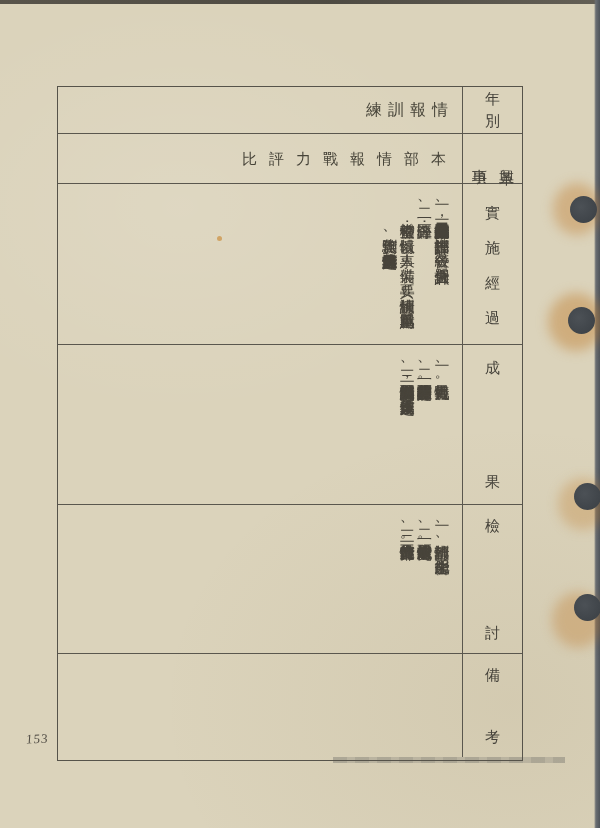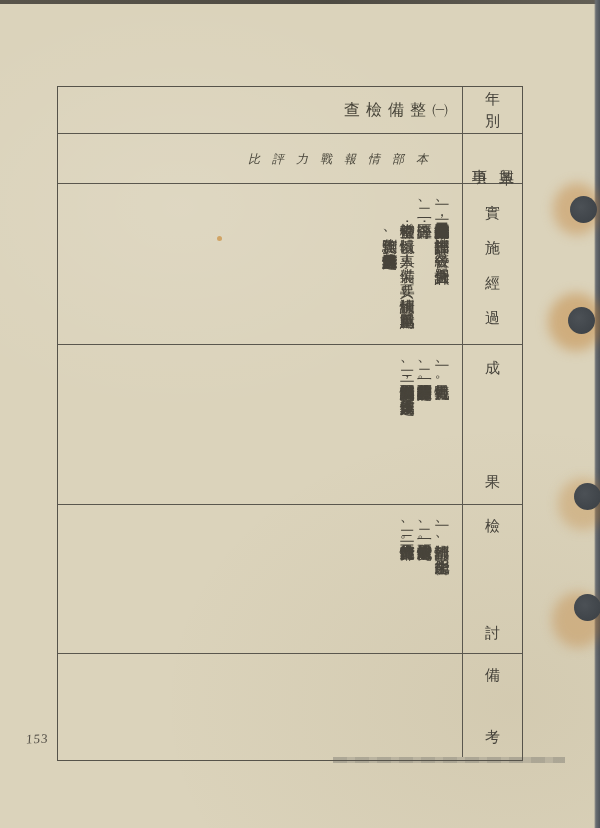--- a/index.html
+++ b/index.html
@@ -35,22 +35,22 @@
     display:flex; align-items:center; font-size:15px; letter-spacing:0; color:#45423a; }
 
   .r1 { height:47px; }  .r2 { height:50px; }
   .r3 { height:161px; } .r4 { height:160px; }
   .r5 { height:149px; } .r6 { height:103px; }
 
   
   .rtl-line { direction:rtl; unicode-bidi:bidi-override; white-space:nowrap; }
   .row1-text { position:absolute; right:8px; top:50%; transform:translateY(-50%);
     font-size:16px; letter-spacing:6px; }
-  .row2-text { position:absolute; right:22px; top:50%; transform:translateY(-50%);
-    font-size:12px; letter-spacing:12px;font-style:italic; }
+  .row2-text { position:absolute; right:4px; top:50%; transform:translateY(-50%);
+    font-size:15px; letter-spacing:12px; }
 
   
   .vflow { position:absolute; top:13px; right:12px; height:128px;
     writing-mode:vertical-rl; font-size:15px; line-height:1.16;
     word-break:break-all; line-break:anywhere; color:#48443b; }
   .vflow p { margin:0; }
   .item       { padding-top:30px; text-indent:-30px; }
   .sub-first  { padding-top:30px; text-indent:-15px; }
   .sub-cont   { padding-top:30px; text-indent:0; }
 
@@ -81,21 +81,21 @@
 
 <div class="hole" style="left:570px; top:196px;"></div>
 <div class="hole" style="left:568px; top:307px;"></div>
 <div class="hole" style="left:574px; top:483px;"></div>
 <div class="hole" style="left:574px; top:594px;"></div>
 
 <div class="doc-table">
 
   <div class="trow r1">
     <div class="tcontent">
-      <div class="rtl-line row1-text">㈠整備檢查</div>
+      <div class="rtl-line row1-text">情報訓練</div>
     </div>
     <div class="thead h-compact">
       <span>年</span>
       <span>別</span>
     </div>
   </div>
 
   <div class="trow r2">
     <div class="tcontent">
       <div class="rtl-line row2-text">本部情報戰力評比</div>

